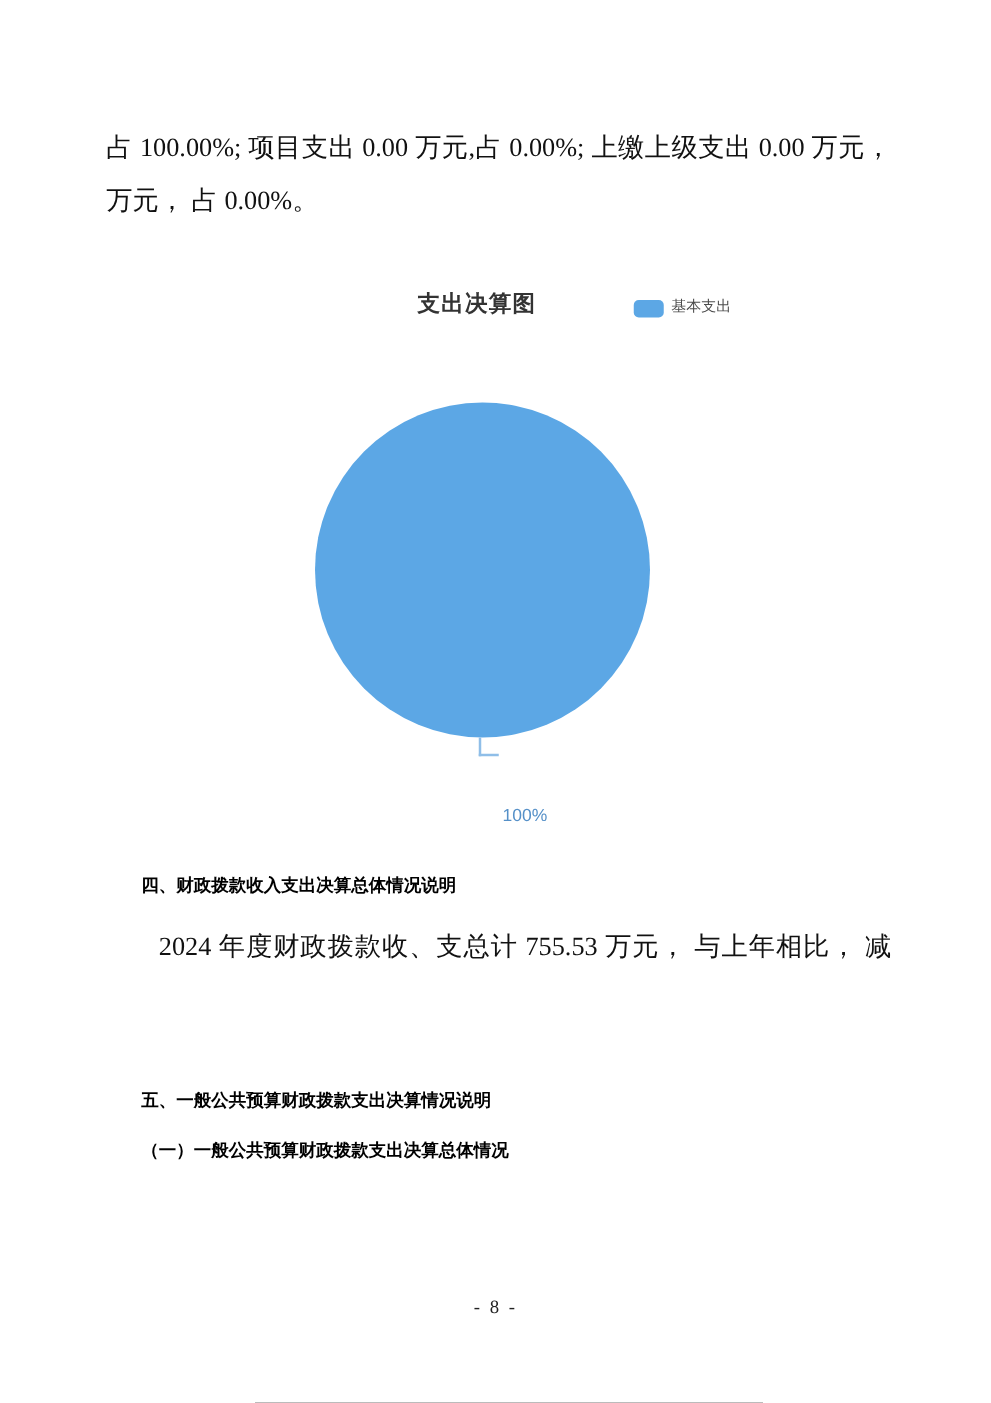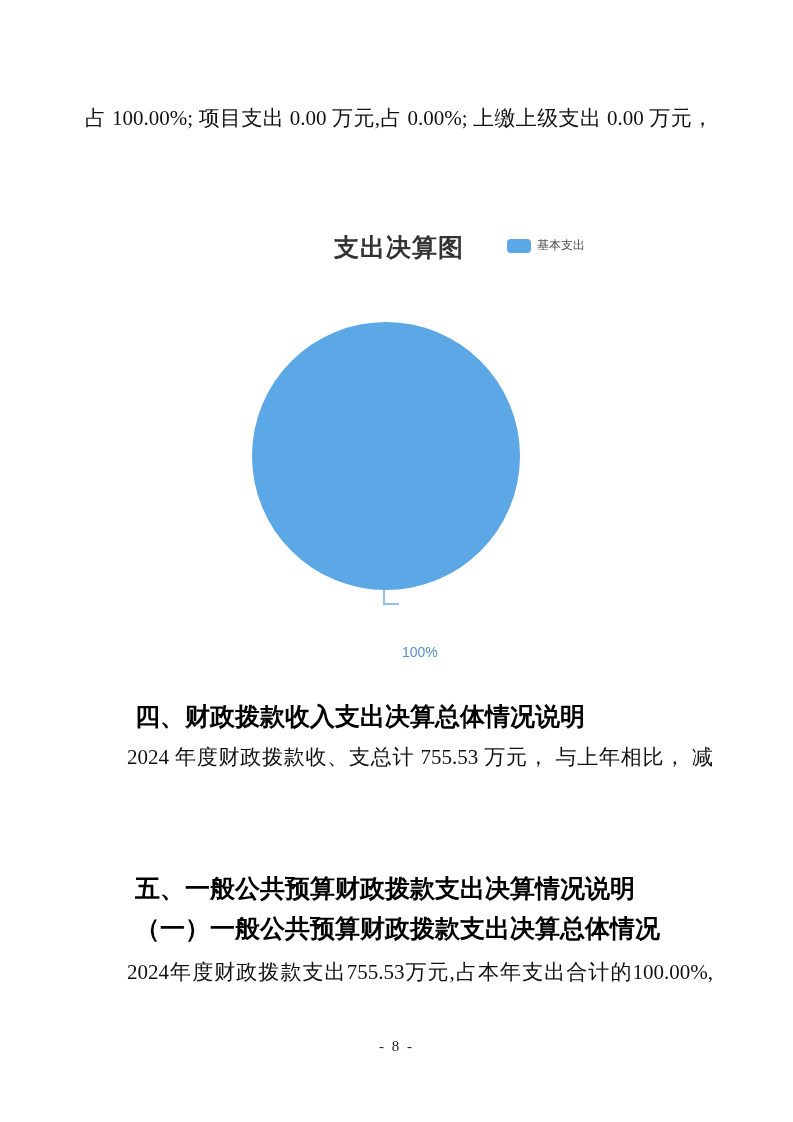--- a/index.html
+++ b/index.html
@@ -8,32 +8,32 @@
     background:#ffffff;overflow:hidden;
     font-family:"Liberation Serif","DejaVu Serif",serif;
     color:#111;
   }
   .textblock{position:absolute;left:85px;width:628px;font-size:21px;}
   .pline{height:42px;line-height:42px;white-space:nowrap;}
   .pline.just{text-align:justify;text-align-last:justify;white-space:normal;height:42px;overflow:hidden;}
   .body4 .pline{height:43px;line-height:43px;}
   .body5 .pline{height:45px;line-height:45px;}
   .heading{
-    position:absolute;left:85px;width:628px;font-size:25px;font-weight:bold;
+    position:absolute;left:85px;width:628px;font-size:14px;font-weight:bold;
     text-indent:2em;white-space:nowrap;color:#000;
   }
   .indent{text-indent:2em;}
   
   .chart-title{
     position:absolute;left:334px;top:231px;
     font-family:"Liberation Sans","DejaVu Sans",sans-serif;
-    font-size:25px;font-weight:bold;color:#333;letter-spacing:1px;
+    font-size:18px;font-weight:bold;color:#333;letter-spacing:1px;
   }
   .legend{
-    position:absolute;left:507px;top:237px;display:flex;align-items:center;
+    position:absolute;left:507px;top:237px;display:flex;align-items:flex-end;
     font-family:"Liberation Sans","DejaVu Sans",sans-serif;
   }
   .legend-swatch{width:24px;height:14px;border-radius:4px;background:#5CA7E5;}
   .legend-label{margin-left:6px;font-size:12px;color:#4d4d4d;}
   .pie{
     position:absolute;left:252px;top:322px;width:268px;height:268px;
     border-radius:50%;background:#5CA7E5;
   }
   .leader-v{position:absolute;left:383px;top:590px;width:2px;height:15px;background:#8FBEE8;}
   .leader-h{position:absolute;left:383px;top:603px;width:16px;height:2px;background:#8FBEE8;}
@@ -47,20 +47,21 @@
     font-size:15px;color:#222;letter-spacing:2px;
   }
 </style>
 </head>
 <body>
 
 <div class="page">
 
   <div class="textblock" style="top:97px;">
     <div class="pline just">占 100.00%; 项目支出 0.00 万元,占 0.00%; 上缴上级支出 0.00 万元，</div>
+    <div class="pline">万元， 占 0.00%。</div>
   </div>
 
   <div>
     <div class="chart-title">支出决算图</div>
     <div class="legend">
       <span class="legend-swatch"></span>
       <span class="legend-label">基本支出</span>
     </div>
     <div class="pie"></div>
     <div class="leader-v"></div>
@@ -69,18 +70,17 @@
   </div>
 
   <div class="heading" style="top:700px;">四、财政拨款收入支出决算总体情况说明</div>
   <div class="textblock body4" style="top:736px;">
     <div class="pline just indent">2024 年度财政拨款收、支总计 755.53 万元， 与上年相比， 减少</div>
   </div>
 
   <div class="heading" style="top:912px;">（一）一般公共预算财政拨款支出决算总体情况</div>
   <div class="heading" style="top:872px;">五、一般公共预算财政拨款支出决算情况说明</div>
   <div class="textblock body5" style="top:950px;">
-    <div class="pline just indent">2024年度财政拨款支出755.53万元,占本年支出合计的100.00%,</div>
   </div>
 
   <div class="page-number">- 8 -</div>
 
 </div>
 
 </body></html>

